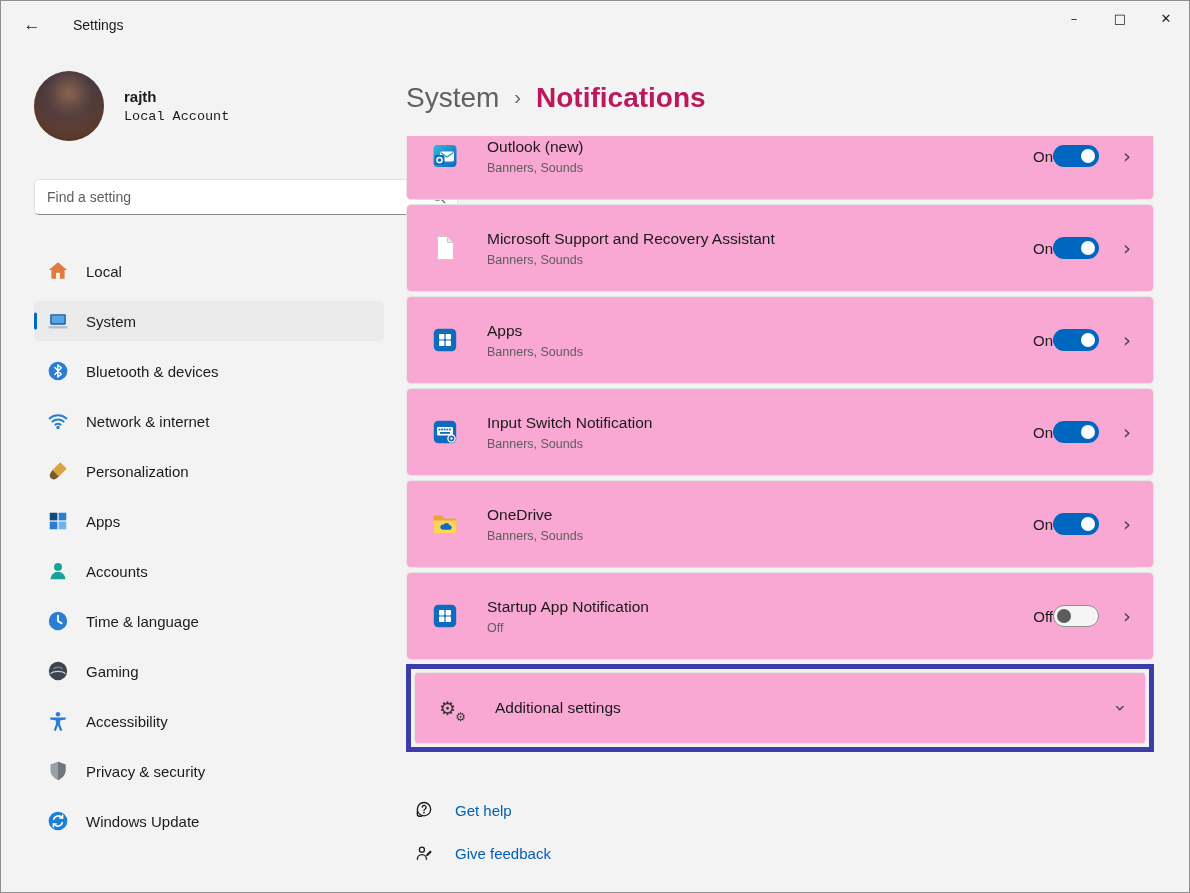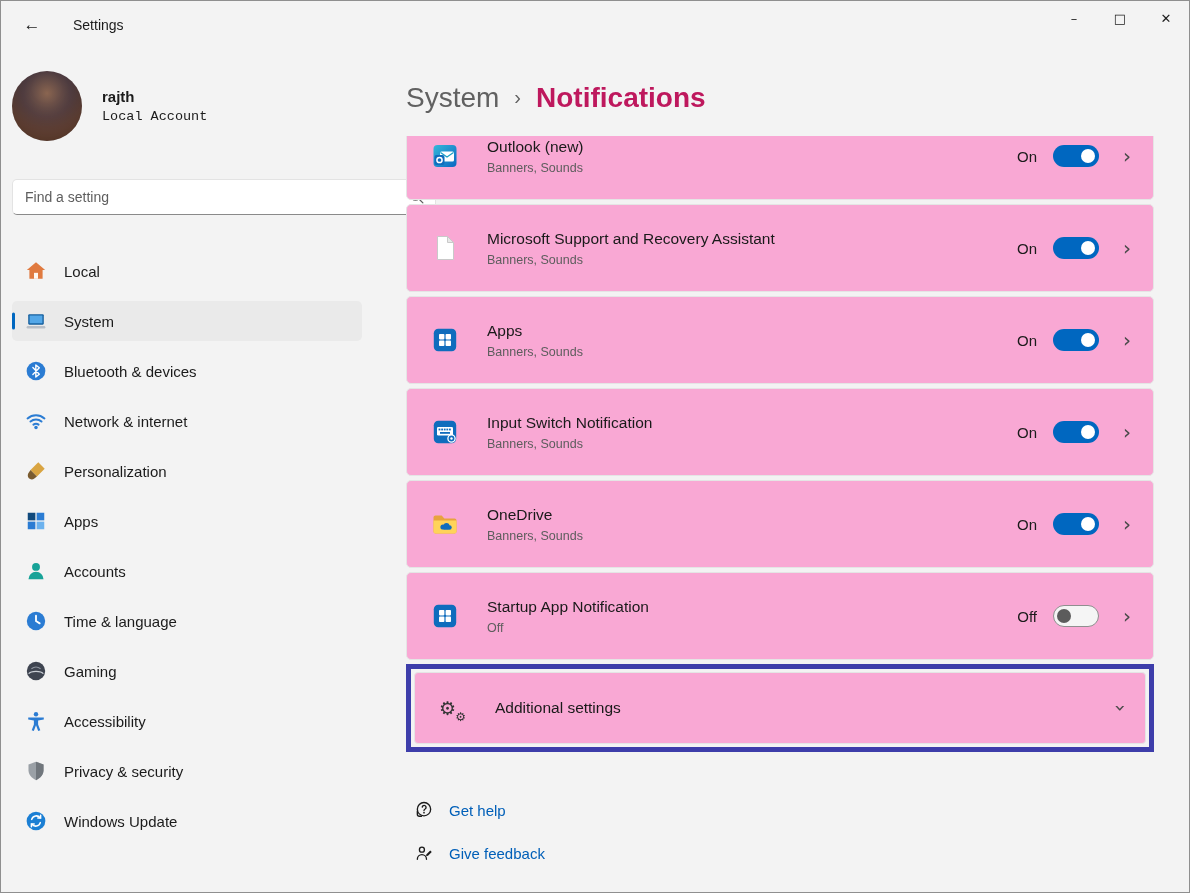--- a/index.html
+++ b/index.html
@@ -14,21 +14,21 @@
   
   .titlebar { height:48px; flex:0 0 48px; display:flex; align-items:center; position:relative; }
   .back-btn { margin-left:14px; width:34px; height:32px; border:none; background:transparent; border-radius:5px; font-size:17px; color:#1b1b1b; cursor:pointer; font-family:inherit; }
   .tb-title { margin-left:24px; font-size:14px; }
   .win-controls { position:absolute; top:0; right:0; display:flex; }
   .win-controls button { width:46px; height:34px; border:none; background:transparent; font-size:13px; color:#1b1b1b; font-family:"DejaVu Sans",sans-serif; cursor:pointer; }
 
   .body-row { flex:1; display:flex; min-height:0; }
 
   
-  .sidebar { width:371px; flex:0 0 371px; padding:6px 10px 0 11px; }
+  .sidebar { width:371px; flex:0 0 371px; padding:6px 10px 0 33px; }
   .user-card { display:flex; align-items:center; gap:20px; margin-top:16px; cursor:pointer; }
   .avatar { width:70px; height:70px; border-radius:50%;
     background: radial-gradient(circle at 50% 32%, #8a6550 0%, #4a3a40 40%, #181820 85%);
     box-shadow: inset 0 -18px 18px rgba(255,140,60,.25); }
   .user-name { font-size:15px; font-weight:700; }
   .user-sub { font-size:13.5px; margin-top:4px;font-family:Liberation Mono, monospace; }
 
   .search-wrap { position:relative; margin-top:38px; width:424px; }
   .search-wrap input { width:100%; height:36px; border:1px solid #e3e3e3; border-bottom:1px solid #8a8a8a; border-radius:5px; background:#fff; padding:0 36px 0 12px; font-size:14px; font-family:inherit; color:#1b1b1b; }
   .search-wrap input::placeholder { color:#5e5e5e; }
@@ -50,36 +50,36 @@
 
   .scroll-region { margin-top:19px; flex:1; overflow:hidden; position:relative; }
 
   .card { background:#f9a8d4; border:1px solid #e5e5e5; border-radius:5px; height:88px; margin-bottom:4px; display:flex; align-items:center; padding:0 20px 0 24px; cursor:pointer; }
   .card.cut { margin-top:-24px; }
   .app-ic { width:28px; height:28px; flex:0 0 28px; margin-right:28px; display:flex; }
   .app-ic svg { width:28px; height:28px; }
   .row-text { flex:1; min-width:0; }
   .row-title { font-size:15.5px; color:#1a1a1a; }
   .row-sub { font-size:12.5px; color:#5d5d5d; margin-top:5px; }
-  .state-label { font-size:15px; margin-right:16px; }
+  .state-label { font-size:15px; }
   .toggle { width:46px; height:22px; border-radius:12px; position:relative; flex:0 0 46px; cursor:pointer; }
   .toggle.on { background:#0067c0; }
   .toggle.on .knob { position:absolute; right:4px; top:4px; width:14px; height:14px; border-radius:50%; background:#fff; }
   .toggle.off { background:#f5f5f5; border:1px solid #8f8f8f; }
   .toggle.off .knob { position:absolute; left:3px; top:3px; width:14px; height:14px; border-radius:50%; background:#5c5c5c; }
   .chev { margin-left:22px; font-size:20px; color:#4a4a4a; width:12px; text-align:center; cursor:pointer; font-family:"DejaVu Sans",sans-serif; }
 
   .highlight-box { border:5px solid #3d3daa; padding:3px; margin-top:2px; }
   .card.expander { height:72px; margin-bottom:0; border-radius:4px; }
   .gears { position:relative; width:28px; flex:0 0 28px; margin-right:28px; font-size:19px; color:#333; line-height:1; font-family:"DejaVu Sans",sans-serif; }
   .gear2 { position:absolute; font-size:12px; right:1px; bottom:-5px; color:#333; }
   .chev-down { margin-left:auto; font-size:20px; color:#4a4a4a; transform:rotate(90deg); font-family:"DejaVu Sans",sans-serif; cursor:pointer; }
 
   .footer-links { margin-top:45px; margin-left:8px; }
-  .flink { display:flex; align-items:center; gap:15px; height:26px; margin-bottom:17px; cursor:pointer; width:max-content; }
+  .flink { display:flex; align-items:center; gap:21px; height:26px; margin-bottom:17px; cursor:pointer; width:max-content; }
   .flink .lbl { font-size:15px; color:#005fb8; }
   .flink svg { width:20px; height:20px; }
 </style>
 </head>
 <body>
 
 <div class="window">
 
   <div class="titlebar">
     <button class="back-btn">←</button>

